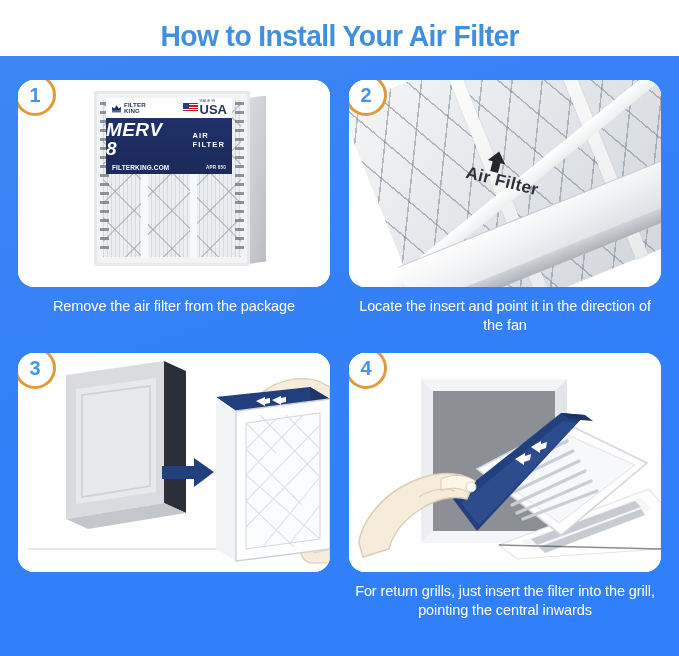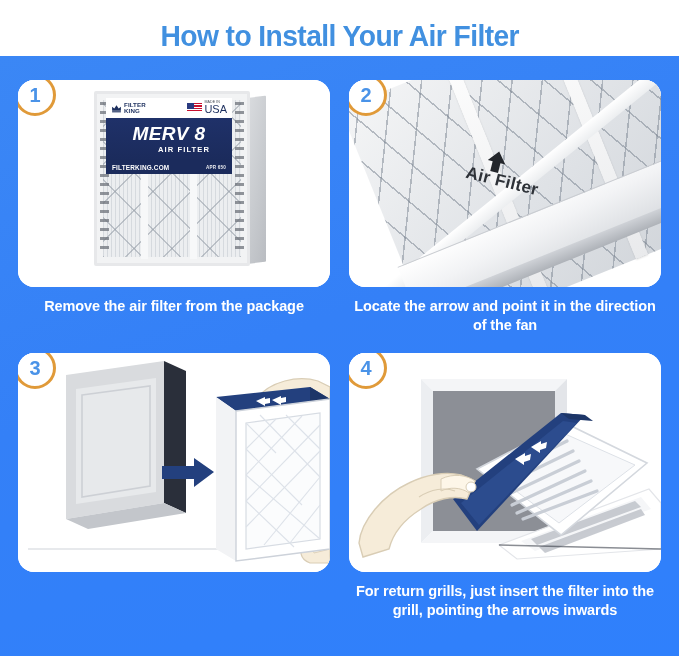--- a/index.html
+++ b/index.html
@@ -74,21 +74,21 @@
     font-size: 20px; font-weight: bold; color: #4a93e8;
     line-height: 1;
   }
 
   .caption {
     width: 312px;
     margin-top: 10px;
     text-align: center;
     color: #ffffff;
     font-size: 14.5px;
-    font-weight: bold;
+    font-weight: normal;
     line-height: 1.32;
     letter-spacing: -0.1px;
   }
 
   
   .p1-wrap {
     position: absolute; left: 0; top: 0; width: 312px; height: 207px;
     background: #ffffff;
   }
   .p1-filter {
@@ -168,26 +168,26 @@
     position: absolute; inset: 0;
     background: repeating-linear-gradient(180deg,
       #c8102e 0px, #c8102e 1.2px, #ffffff 1.2px, #ffffff 2.4px);
   }
   .flag .canton {
     position: absolute; left: 0; top: 0; width: 6.5px; height: 5.5px;
     background: #2a3b80;
   }
   .usa-text { line-height: 1; }
   .usa-made { font-size: 3.6px; color: #444b55; letter-spacing: .1px; display: block; }
-  .usa-word { font-size: 11px; font-weight: normal; color: #1c2f5e; display: block; }
+  .usa-word { font-size: 13px; font-weight: bold; color: #1c2f5e; display: block; }
 
   .p1-label-main {
     height: 42px;
     background: linear-gradient(180deg, #1f3169 0%, #1b2b5c 100%);
-    display: flex; flex-direction: column;
+    display: flex; 
     align-items: center; justify-content: center;
     color: #ffffff;
   }
   .merv {
     font-size: 19px; font-weight: bold; font-style: italic;
     letter-spacing: .4px; line-height: 1;
   }
   .airfilter-sub {
     font-size: 7.6px; font-weight: bold; letter-spacing: 1.1px;
     margin-top: 2px; margin-left: 30px;
@@ -361,21 +361,21 @@
                 <path d="M13 2 L22 13 L17 13 L17 23 L9 23 L9 13 L4 13 Z" fill="#23262b"></path>
               </svg>
               <div class="p2-text">Air Filter</div>
             </div>
           </div>
 
           <div class="badge">
             <span class="badge-num">2</span>
           </div>
         </div>
-        <div class="caption">Locate the arrow and point it in the direction of the fan</div>
+        <div class="caption">Locate the insert and point it in the direction of the fan</div>
       </div>
 
       <div class="step step-3">
         <div class="card">
 
           <div class="p3-wrap">
             <svg width="312" height="219" viewBox="0 0 312 219">
 
               <path d="M10 196 L302 196" stroke="#e7e9ec" stroke-width="2" fill="none"></path>
 
@@ -496,18 +496,18 @@
                 <path d="M70 144 C82 136 96 134 106 138" stroke="#d9cdb5" stroke-width="1.2" fill="none"></path>
                 <circle cx="122" cy="134" r="5" fill="#ffffff" stroke="#d9cdb5" stroke-width="1"></circle>
               </g>
             </svg>
           </div>
 
           <div class="badge">
             <span class="badge-num">4</span>
           </div>
         </div>
-        <div class="caption">For return grills, just insert the filter into the grill, pointing the arrows inwards</div>
+        <div class="caption">For return grills, just insert the filter into the grill, pointing the central inwards</div>
       </div>
 
     </div>
   </div>
 </div>
 
 </body></html>

